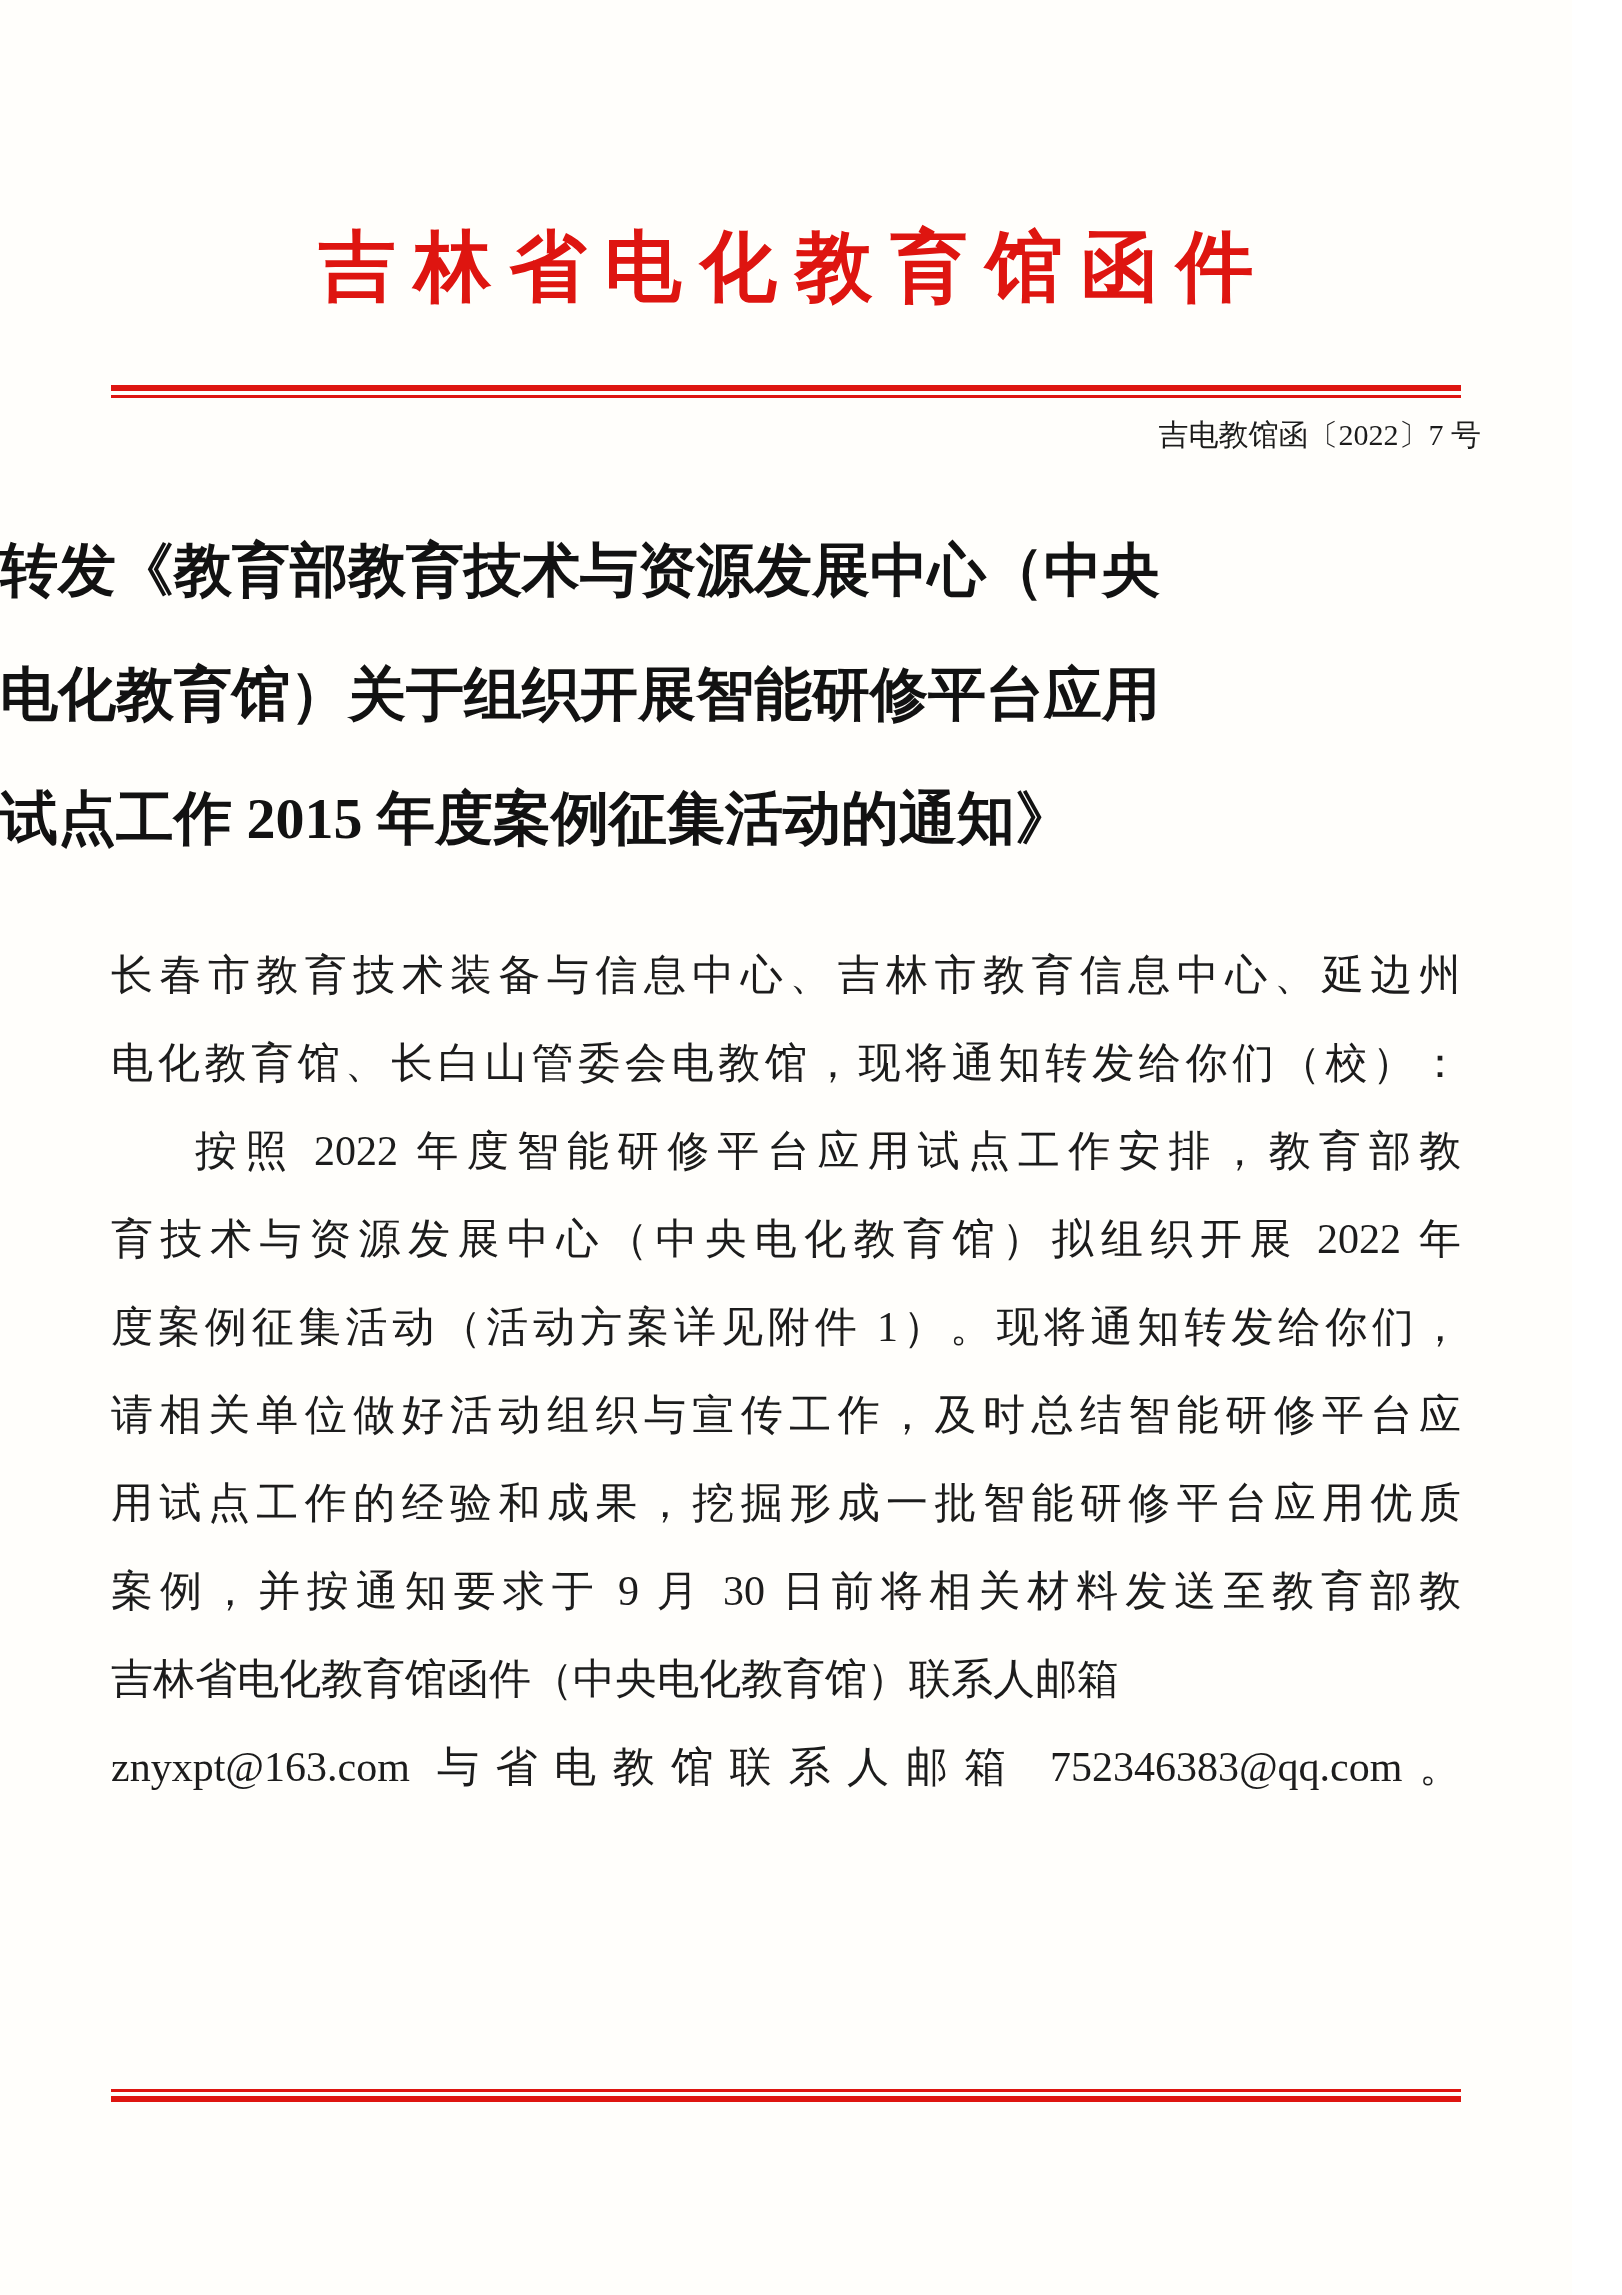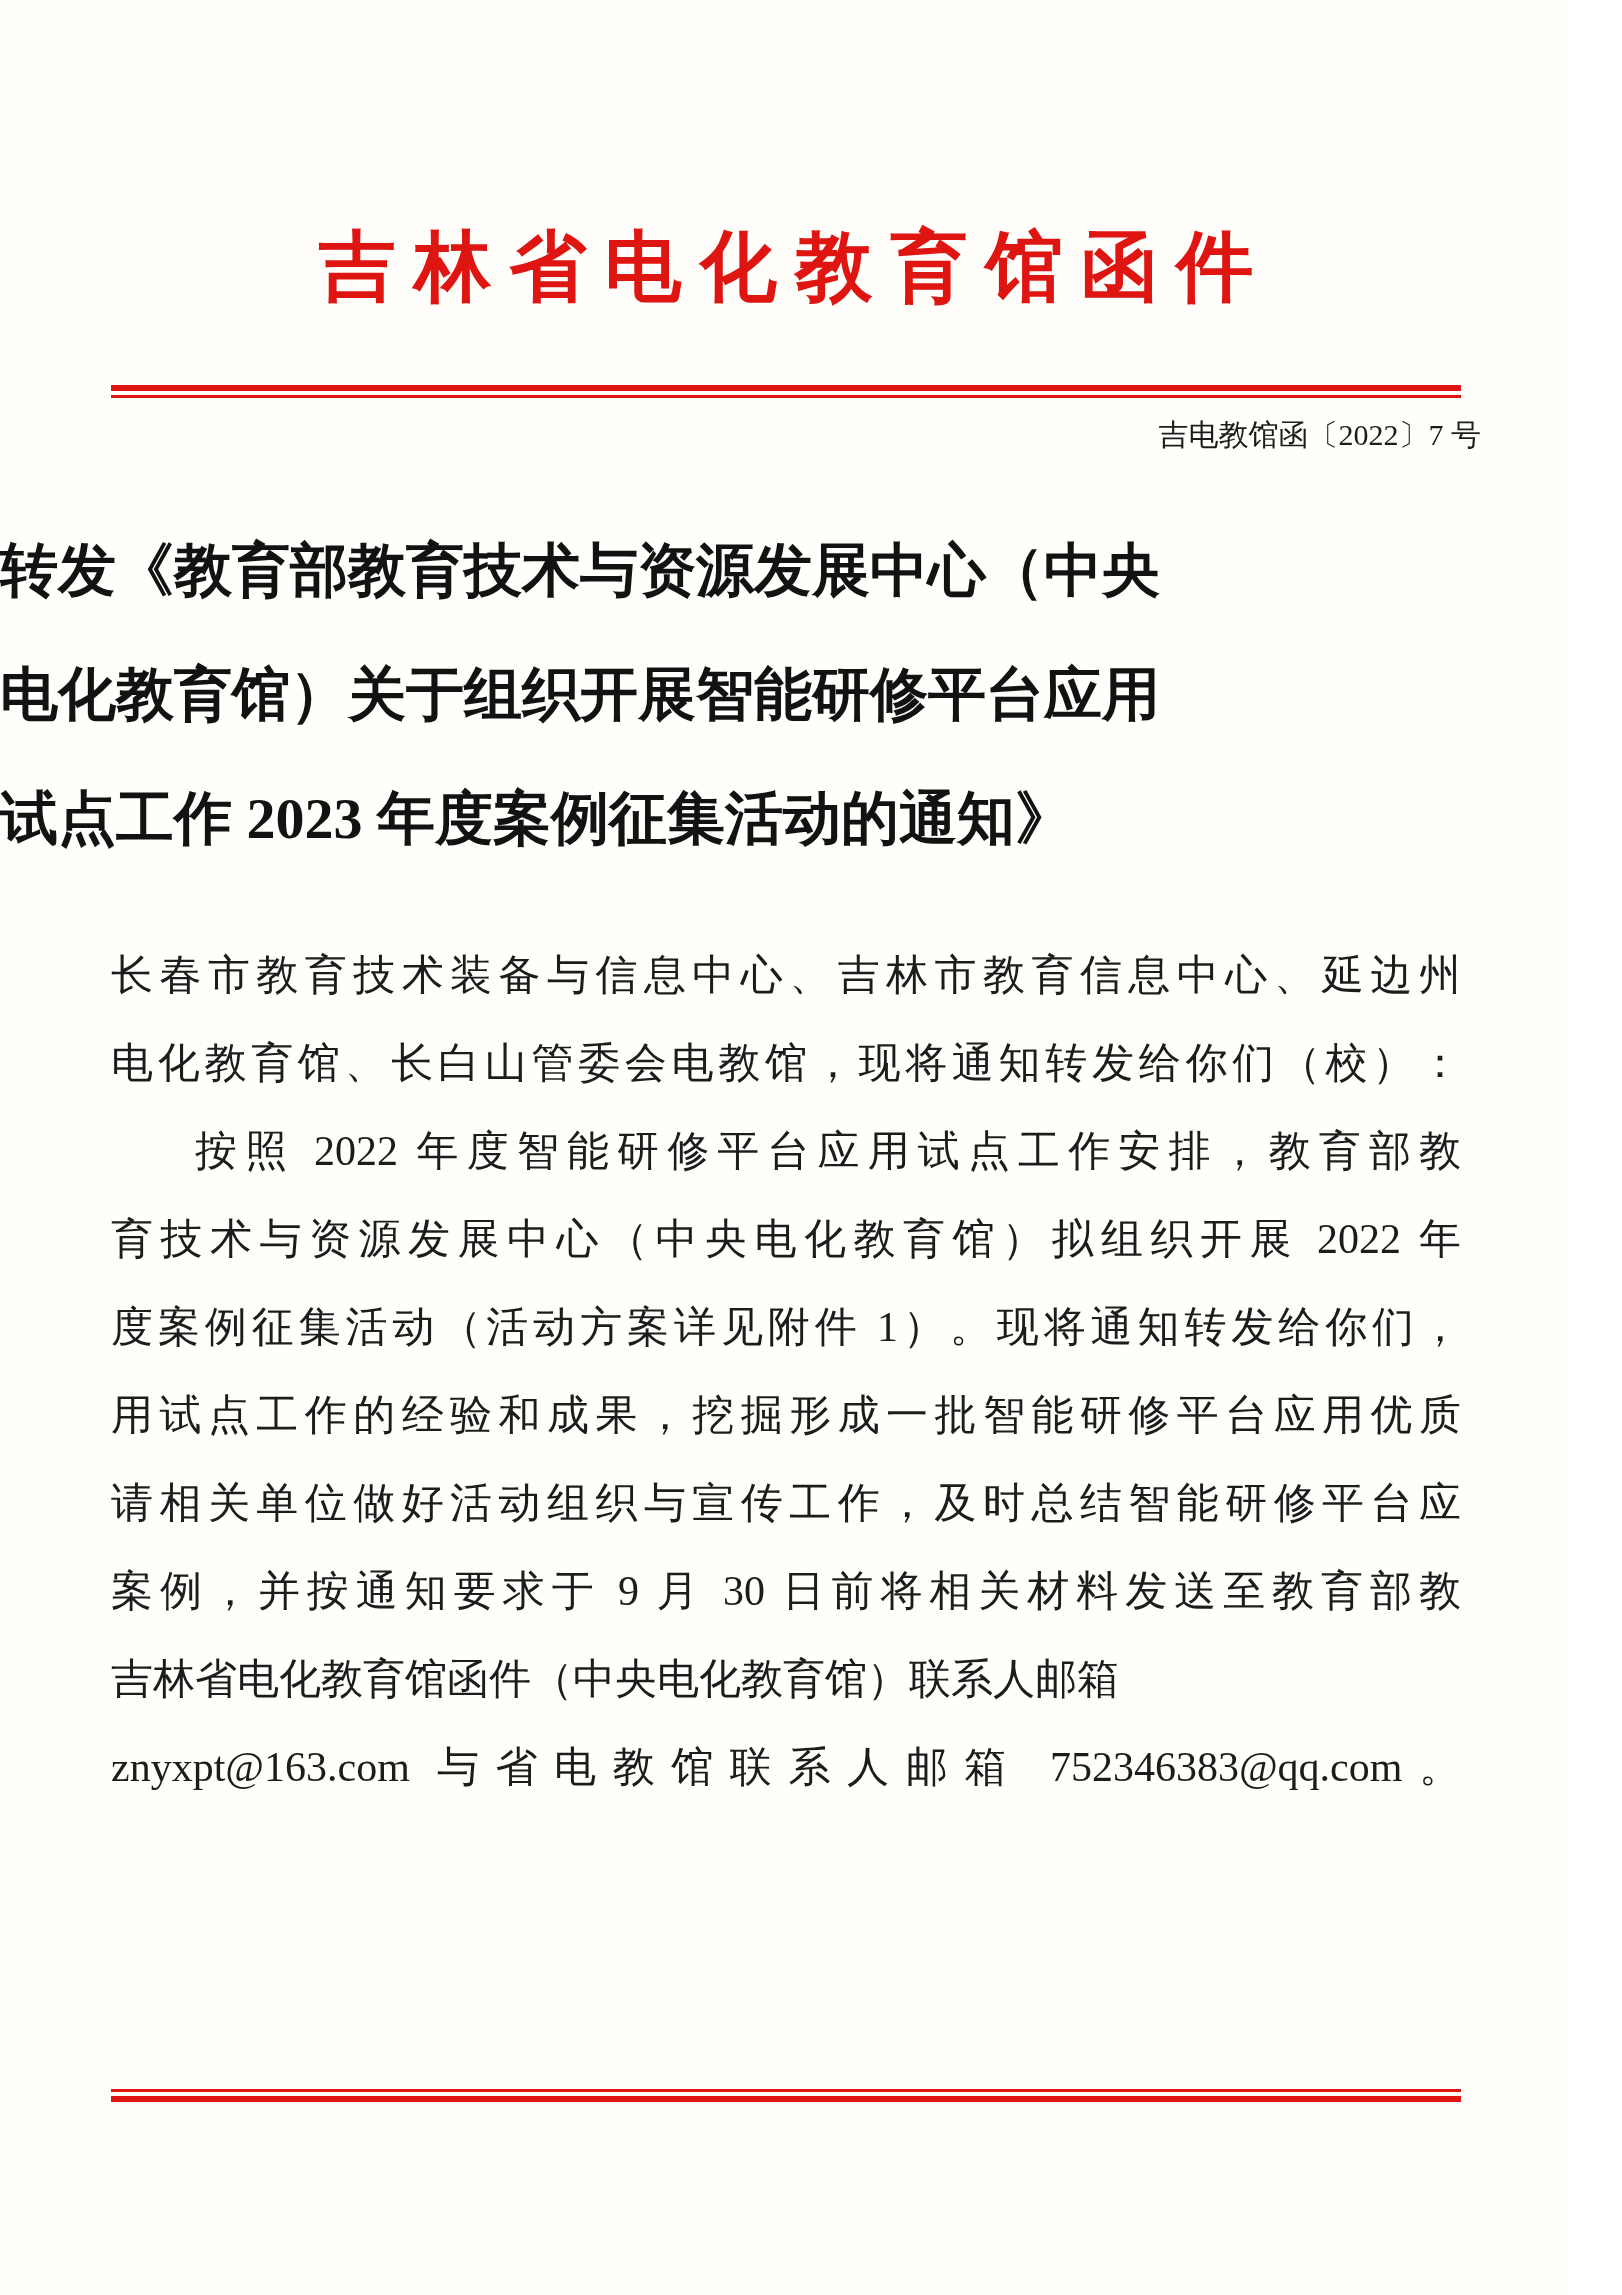--- a/index.html
+++ b/index.html
@@ -107,31 +107,31 @@
       <div class="gap"></div>
       <div class="bar thin"></div>
     </div>
 
     <div class="doc-number">吉电教馆函〔2022〕7 号</div>
   </header>
 
   <section class="doc-title">
     <div class="title-line">转发《教育部教育技术与资源发展中心（中央</div>
     <div class="title-line">电化教育馆）关于组织开展智能研修平台应用</div>
-    <div class="title-line">试点工作 2023 年度案例征集活动的通知》</div>
+    <div class="title-line">试点工作 2015 年度案例征集活动的通知》</div>
   </section>
 
   <section class="body-text">
     <p class="body-line fill">长春市教育技术装备与信息中心、吉林市教育信息中心、延边州</p>
     <p class="body-line fill">电化教育馆、长白山管委会电教馆，现将通知转发给你们（校）：</p>
     <p class="body-line fill indent">按照 2022 年度智能研修平台应用试点工作安排，教育部教</p>
     <p class="body-line fill">育技术与资源发展中心（中央电化教育馆）拟组织开展 2022 年</p>
     <p class="body-line fill">度案例征集活动（活动方案详见附件 1）。现将通知转发给你们，</p>
+    <p class="body-line fill">请相关单位做好活动组织与宣传工作，及时总结智能研修平台应</p>
     <p class="body-line fill">用试点工作的经验和成果，挖掘形成一批智能研修平台应用优质</p>
-    <p class="body-line fill">请相关单位做好活动组织与宣传工作，及时总结智能研修平台应</p>
     <p class="body-line fill">案例，并按通知要求于 9 月 30 日前将相关材料发送至教育部教</p>
     <p class="body-line">吉林省电化教育馆函件（中央电化教育馆）联系人邮箱</p>
     <p class="body-line fill">znyxpt@163.com 与省电教馆联系人邮箱 752346383@qq.com。</p>
   </section>
 
 
   <div class="rule-double footer-rule">
     <div class="bar thin"></div>
     <div class="gap"></div>
     <div class="bar thick"></div>

